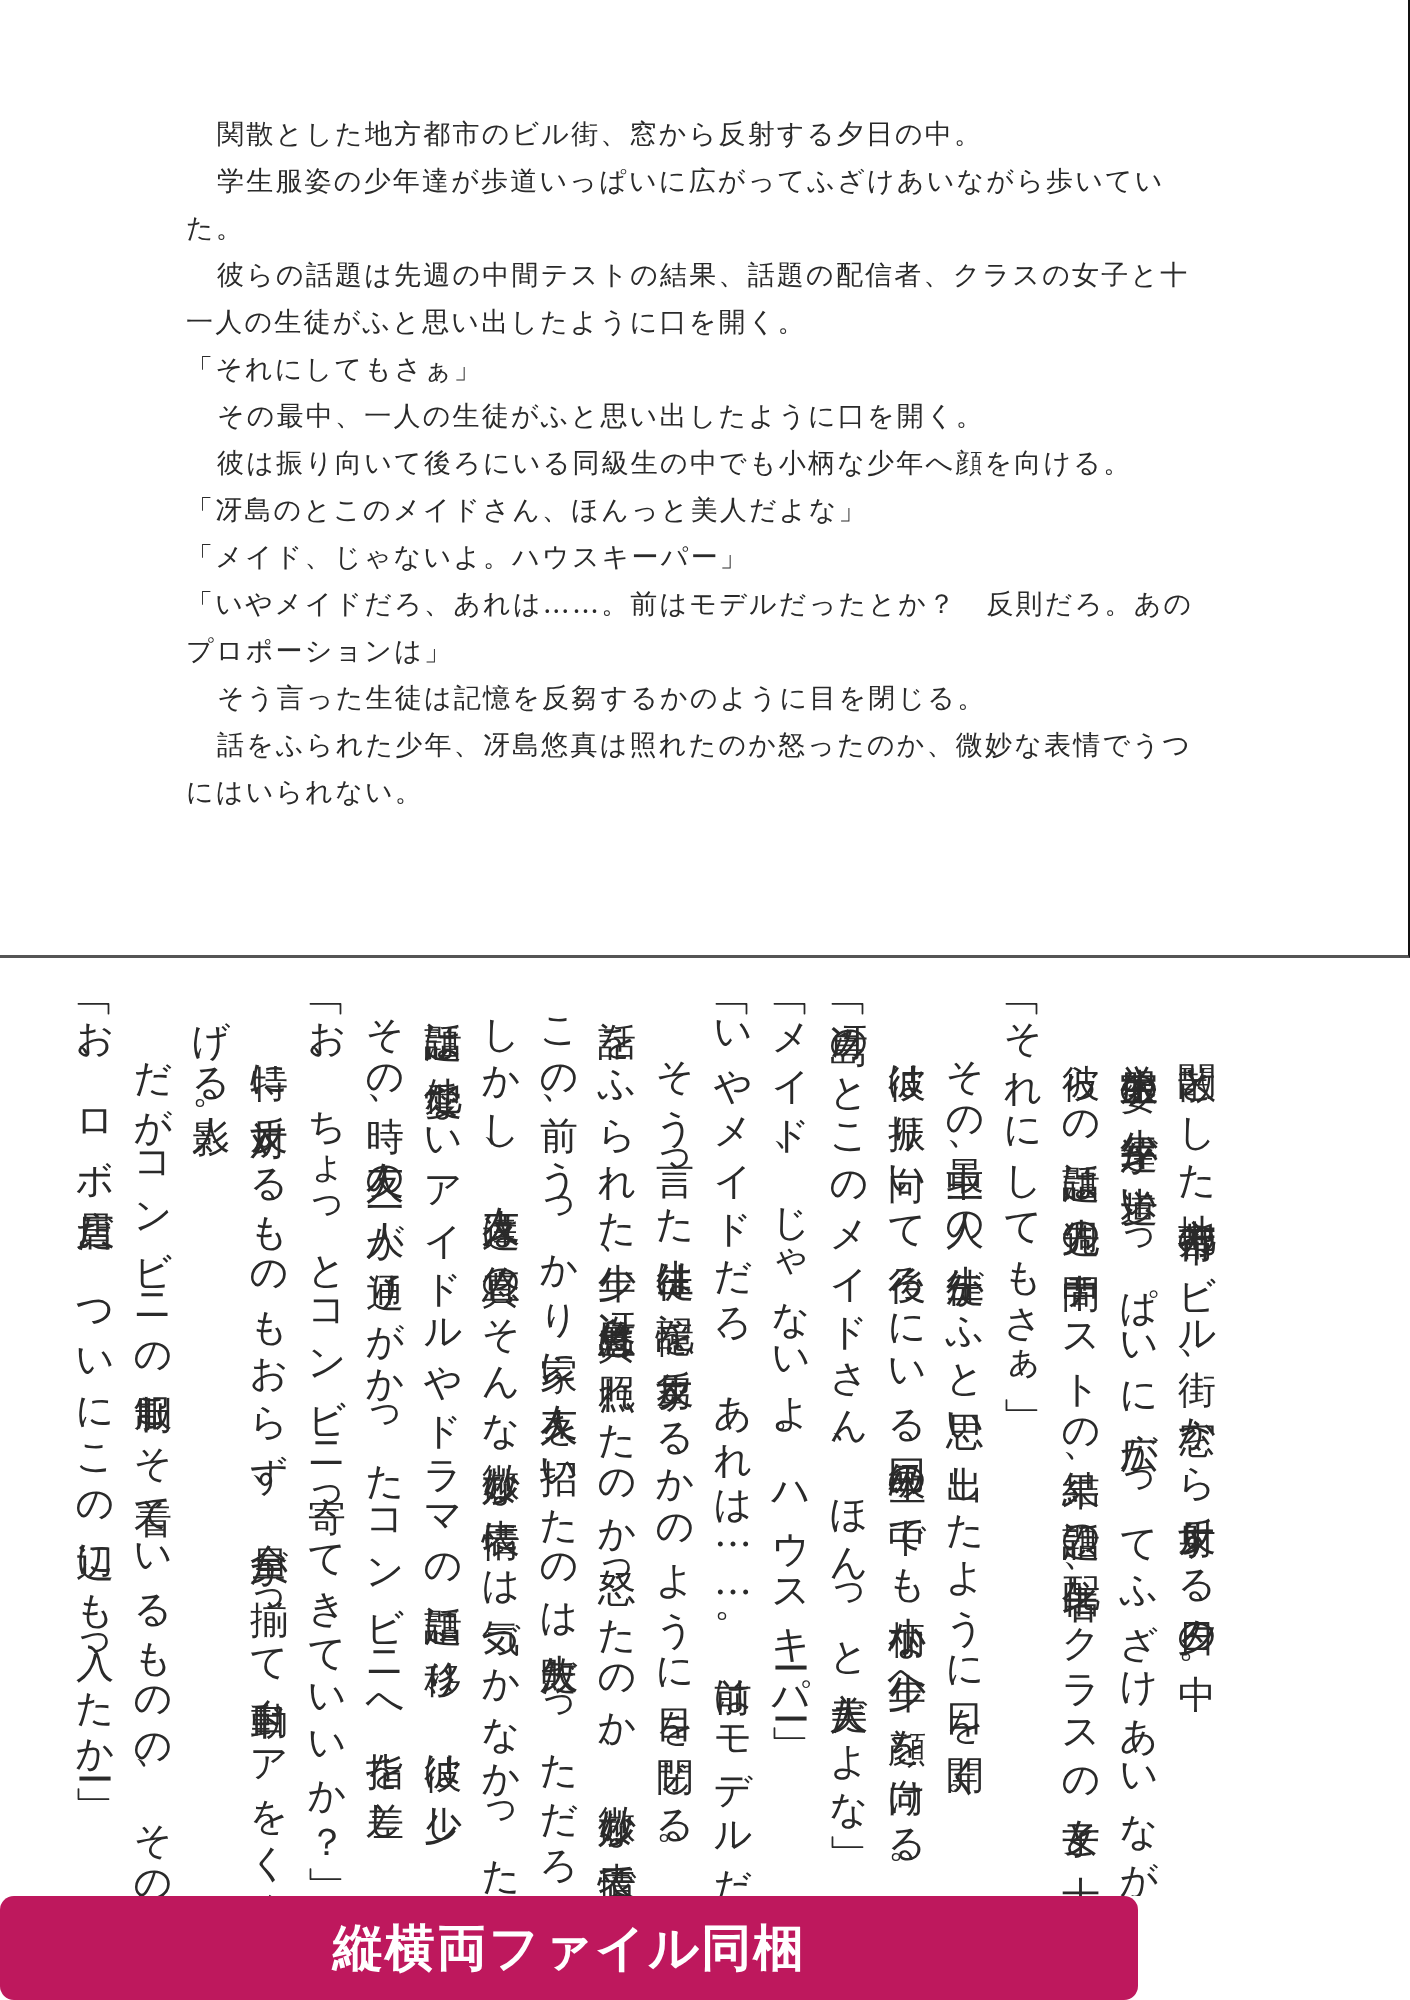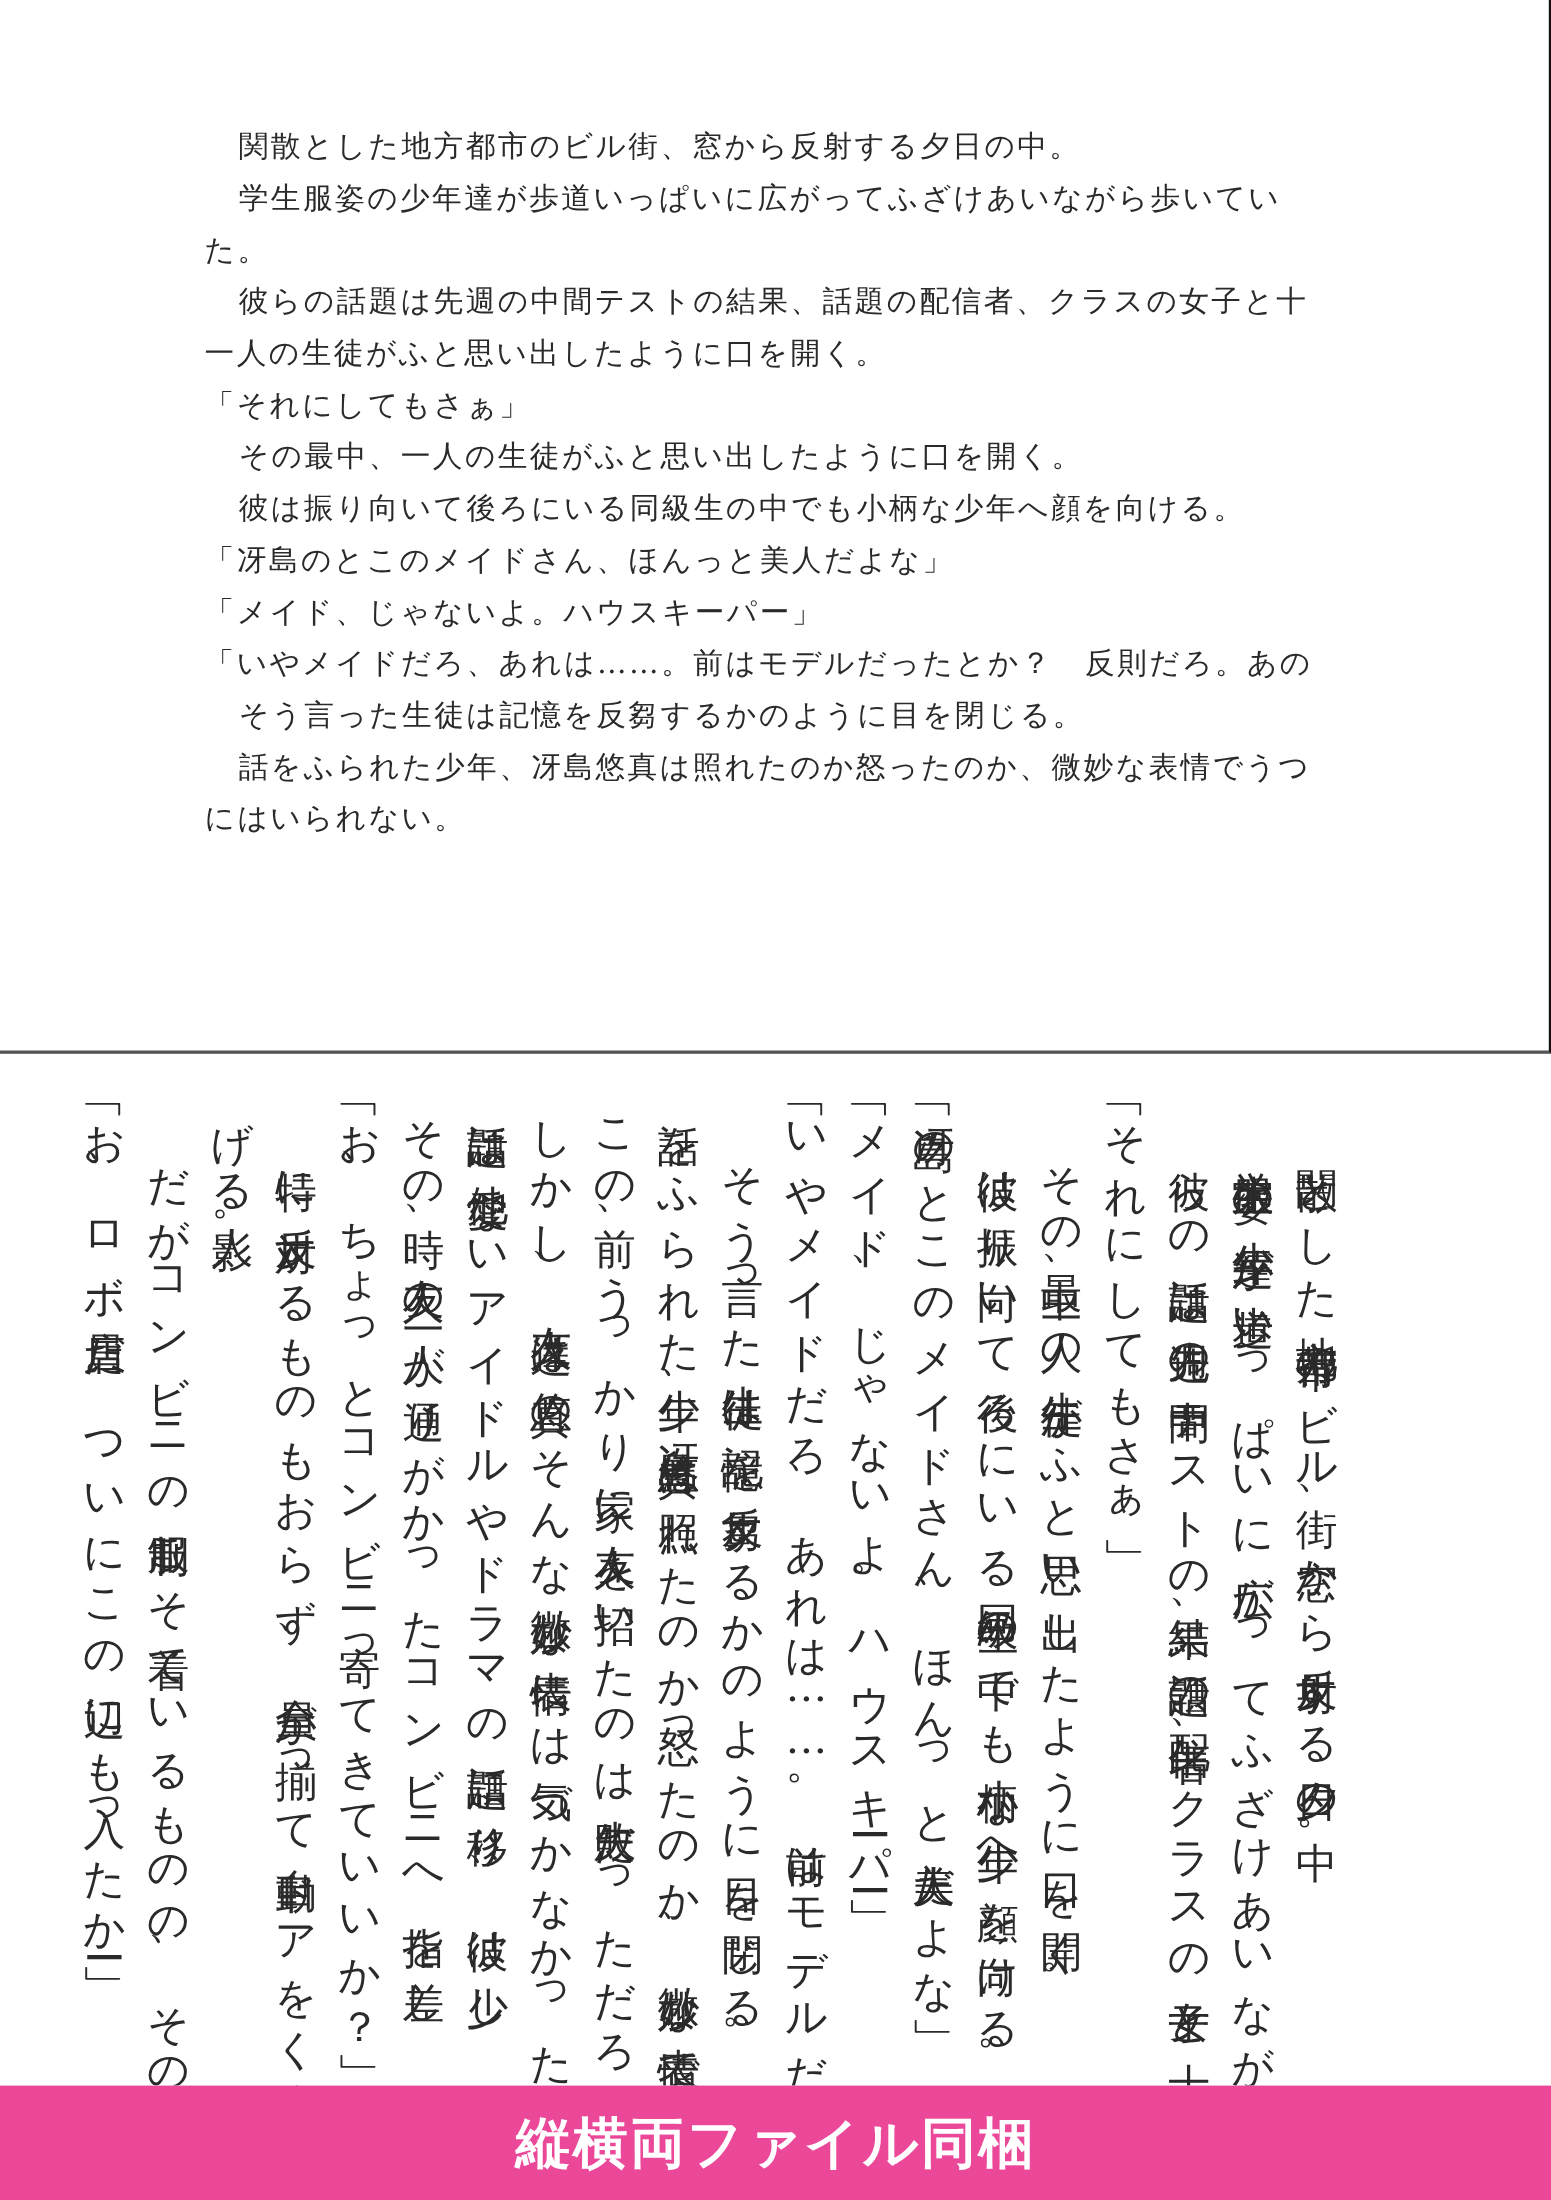--- a/index.html
+++ b/index.html
@@ -63,26 +63,27 @@
     letter-spacing: 4px;
     color: #2a2a2a;
   }
   .v-col.indent {
     padding-top: 42px;
   }
   .banner {
     position: absolute;
     left: 0;
     top: 1896px;
-    width: 1410px;
+    width: 1138px;
     height: 104px;
-    background: #ec4899;
+    background: #be185d;
     display: flex;
     align-items: center;
     justify-content: center;
+    border-radius: 14px;
   }
   .banner-text {
     color: #ffffff;
     font-family: "DejaVu Sans", "Liberation Sans", sans-serif;
     font-weight: bold;
     font-size: 50px;
     letter-spacing: 2px;
   }
 </style>
 </head>
@@ -94,20 +95,21 @@
       <div class="h-line indent">学生服姿の少年達が歩道いっぱいに広がってふざけあいながら歩いてい</div>
       <div class="h-line">た。</div>
       <div class="h-line indent">彼らの話題は先週の中間テストの結果、話題の配信者、クラスの女子と十</div>
       <div class="h-line">一人の生徒がふと思い出したように口を開く。</div>
       <div class="h-line">「それにしてもさぁ」</div>
       <div class="h-line indent">その最中、一人の生徒がふと思い出したように口を開く。</div>
       <div class="h-line indent">彼は振り向いて後ろにいる同級生の中でも小柄な少年へ顔を向ける。</div>
       <div class="h-line">「冴島のとこのメイドさん、ほんっと美人だよな」</div>
       <div class="h-line">「メイド、じゃないよ。ハウスキーパー」</div>
       <div class="h-line">「いやメイドだろ、あれは……。前はモデルだったとか？　反則だろ。あの</div>
+      <div class="h-line">プロポーションは」</div>
       <div class="h-line indent">そう言った生徒は記憶を反芻するかのように目を閉じる。</div>
       <div class="h-line indent">話をふられた少年、冴島悠真は照れたのか怒ったのか、微妙な表情でうつ</div>
       <div class="h-line">にはいられない。</div>
     </div>
 </div>
 
 <div class="vertical-panel" id="v-panel">
     <div class="v-col indent" style="left: 1172px;">関散とした地方都市のビル街、窓から反射する夕日の中。</div>
     <div class="v-col indent" style="left: 1114px;">学生服姿の少年達が歩道いっぱいに広がってふざけあいながら歩いてい</div>
     <div class="v-col indent" style="left: 1056px;">彼らの話題は先週の中間テストの結果、話題の配信者、クラスの女子と十</div>

